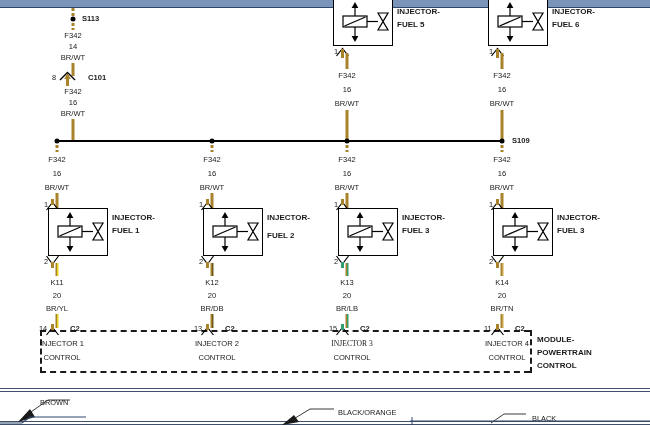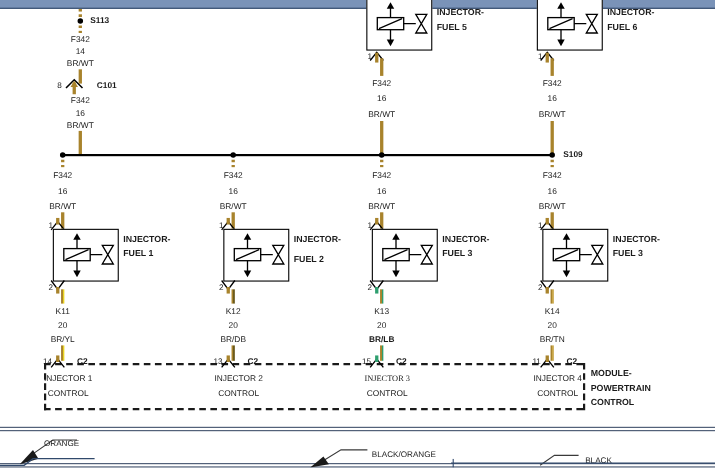--- a/index.html
+++ b/index.html
@@ -259,21 +259,21 @@
   <div class="caret" style="left:347px;top:254px;">
     <svg width="18" height="13" viewBox="0 0 18 13" style="margin-left:-9px;">
       <path d="M3 1 L9 9 L15 1" fill="none" stroke="#000" stroke-width="1.2"></path>
       <path d="M9 13 L9 7" stroke="#2f9f6f" stroke-width="3"></path>
     </svg>
   </div>
   <div class="pin" style="left:334px;top:258px;">2</div>
   <div class="wire w-brlb" style="left:347px;top:263px;height:13px;"></div>
   <div class="lbl c" style="left:347px;top:278px;">K13</div>
   <div class="lbl c" style="left:347px;top:291px;">20</div>
-  <div class="lbl c" style="left:347px;top:304px;font-weight:bold;">BR/LB</div>
+  <div class="lbl c" style="left:347px;top:304px;">BR/LB</div>
   <div class="wire w-brlb" style="left:347px;top:314px;height:14px;"></div>
 
   <div class="caret" style="left:502px;top:198px;">
     <svg width="18" height="13" viewBox="0 0 18 13" style="margin-left:-9px;">
       <path d="M3 11 L9 3.5 L15 11" fill="none" stroke="#000" stroke-width="1.2"></path>
       <path d="M9 0 L9 6" stroke="#a8832c" stroke-width="3"></path>
     </svg>
   </div>
   <div class="pin" style="left:489px;top:201px;">1</div>
   <div class="inj" style="left:493px;top:208px;width:58px;height:46px;">
@@ -352,21 +352,21 @@
   <div class="lbl c" style="left:507px;top:353px;">CONTROL</div>
 
   <div class="lbl big" style="left:537px;top:334px;">MODULE-</div>
   <div class="lbl big" style="left:537px;top:347px;text-align:right;">POWERTRAIN</div>
   <div class="lbl big" style="left:537px;top:360px;">CONTROL</div>
 
   <svg class="leader" style="left:8px;top:394px;" width="110" height="31">
     <path d="M62 6 L40 6 L20 20" fill="none" stroke="#3a3a3a" stroke-width="1"></path>
     <path d="M22 15 L10 28 L27 23 Z" fill="#1a1a1a"></path>
   </svg>
-  <div class="lbl" style="left:40px;top:398px;font-size:7.4px;">ORANGE</div>
+  <div class="lbl" style="left:40px;top:398px;font-size:7.4px;">BROWN</div>
   <svg class="leader" style="left:0px;top:416px;" width="110" height="9">
     <path d="M0 7 L22 7 L30 1 L86 1" fill="none" stroke="#31496b" stroke-width="1.2"></path>
   </svg>
 
   <svg class="leader" style="left:278px;top:404px;" width="110" height="21">
     <path d="M56 5 L32 5 L14 16" fill="none" stroke="#3a3a3a" stroke-width="1"></path>
     <path d="M16 11 L4 21 L21 18 Z" fill="#1a1a1a"></path>
   </svg>
   <div class="lbl" style="left:338px;top:408px;font-size:7.4px;">BLACK/ORANGE</div>
 

